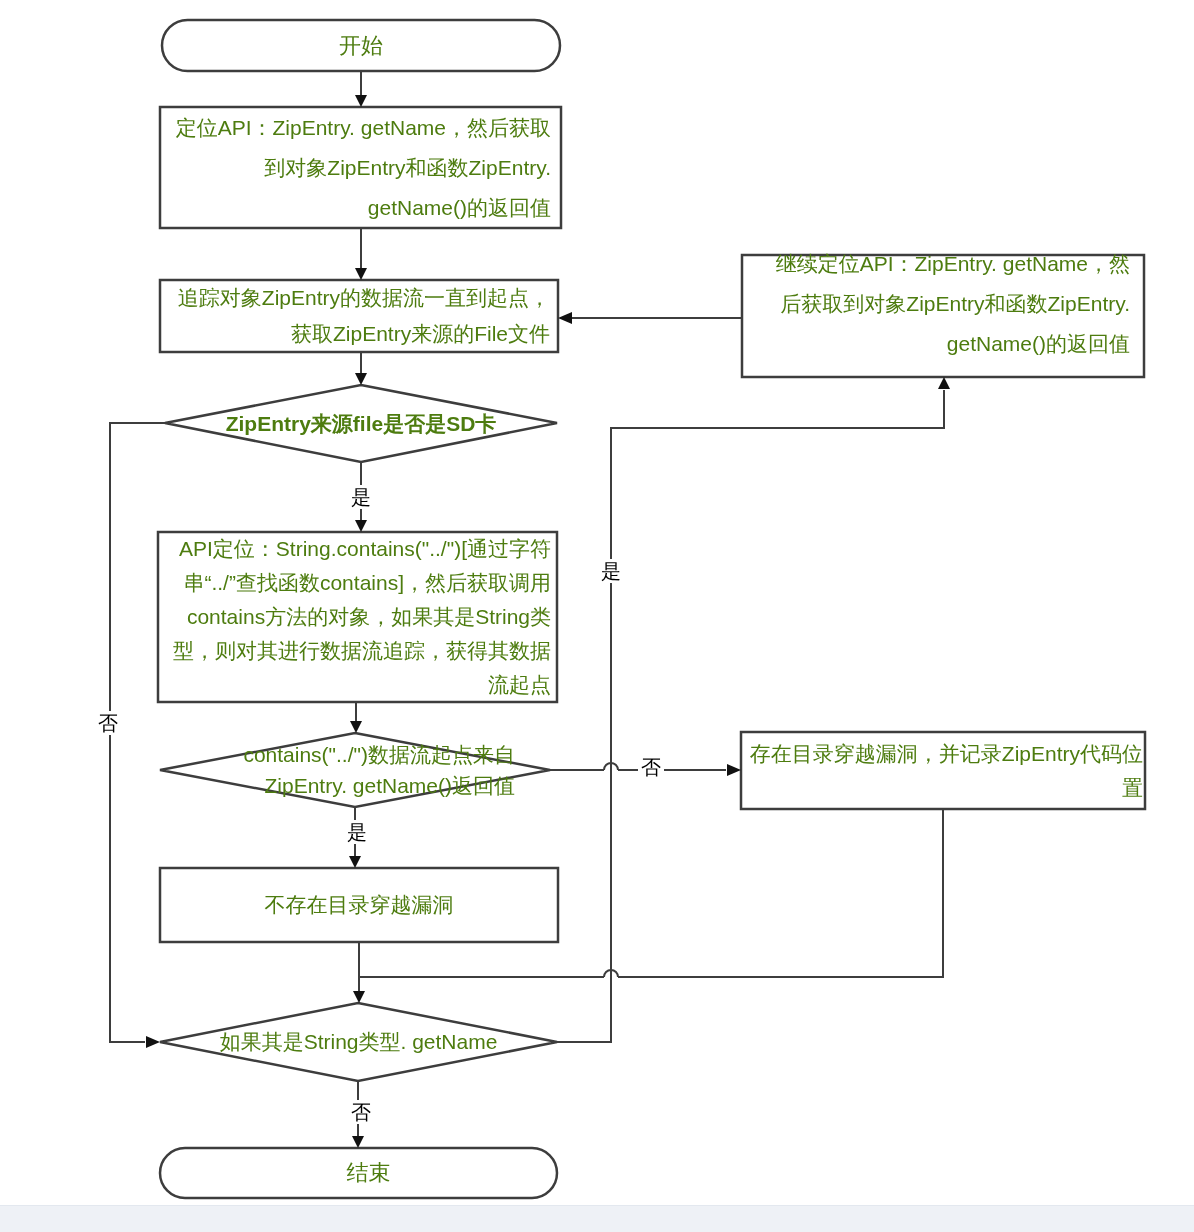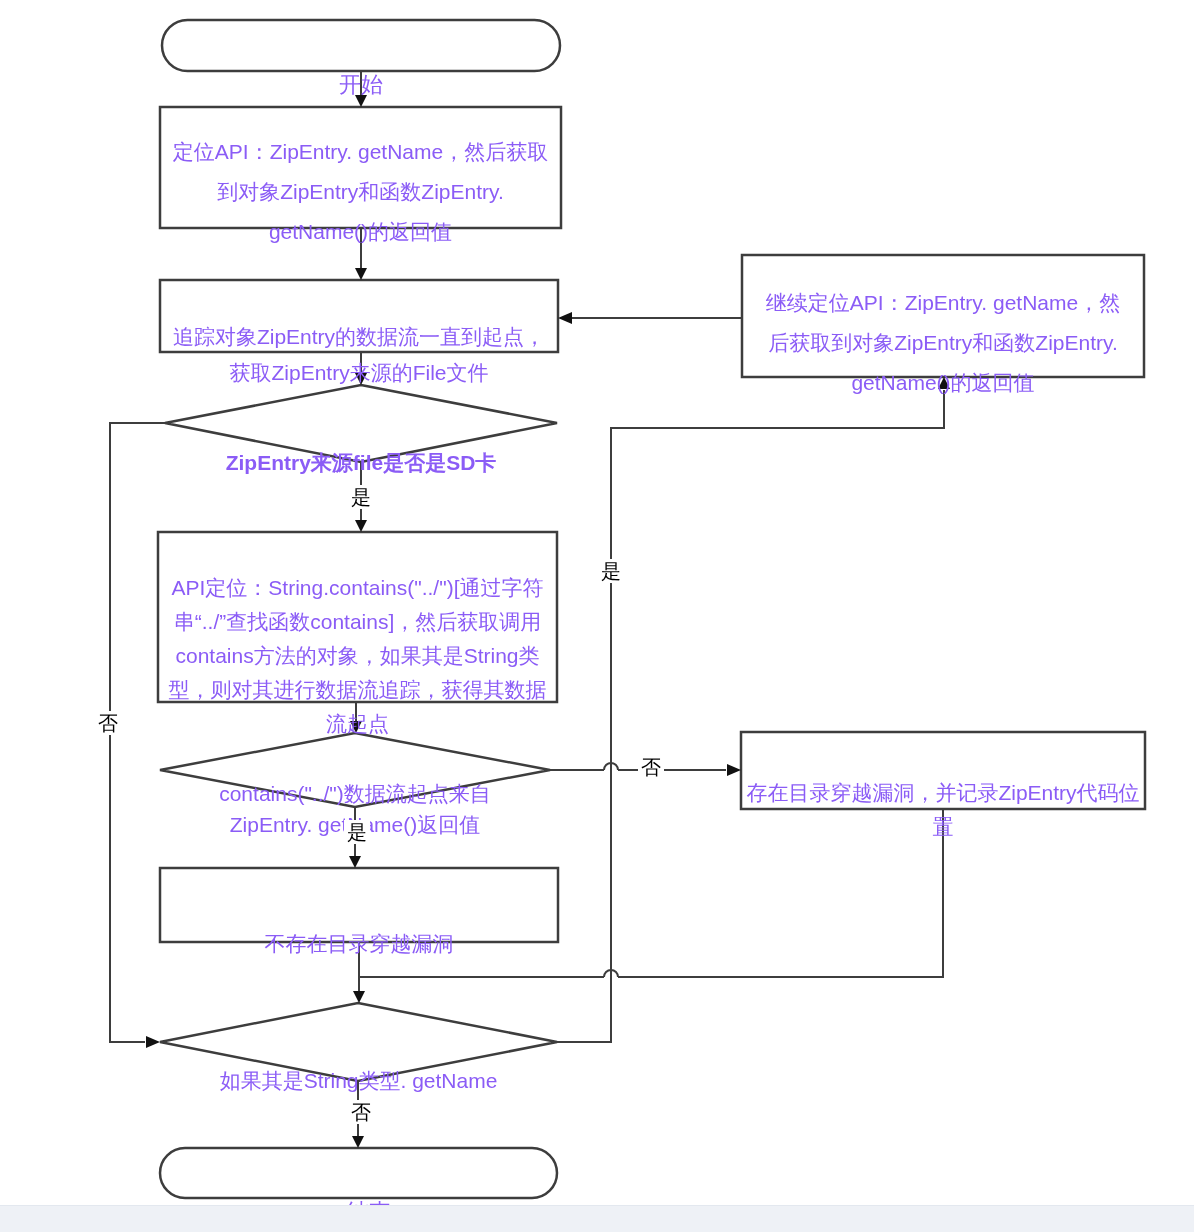--- a/index.html
+++ b/index.html
@@ -8,39 +8,38 @@
     width:1194px;height:1232px;
     background:#ffffff;
     font-family:"Liberation Sans","DejaVu Sans",sans-serif;
     color:#000;
     overflow:hidden;
   }
   #connector-layer{position:absolute;left:0;top:0;width:1194px;height:1232px;}
   .node-label{
     position:absolute;
     display:flex;align-items:center;justify-content:center;
-    text-align:center;
-    color:#8b5cf6;
+    text-align:right;
+    color:#4d7c0f;
     box-sizing:border-box;
-    margin-top:39px;
   }
   .edge-label{
     position:absolute;
     transform:translate(-50%,-50%);
     background:#ffffff;
     font-size:20px;
     line-height:22px;
     padding:1px 3px;
     color:#000;
   }
   
   #lbl-start{left:162px;top:20px;width:398px;height:51px;font-size:22px;}
   #lbl-end{left:160px;top:1148px;width:397px;height:50px;font-size:22px;padding-left:20px;}
   
-  #lbl-locate-api{left:160px;top:92px;width:401px;height:121px;font-size:21px;line-height:40px;padding:0 10px;}
+  #lbl-locate-api{left:160px;top:107px;width:401px;height:121px;font-size:21px;line-height:40px;padding:0 10px;}
   #lbl-trace-zipentry{left:160px;top:280px;width:398px;height:72px;font-size:21px;line-height:36px;padding:0 8px;}
   #lbl-api-locate-contains{left:158px;top:532px;width:399px;height:170px;font-size:21px;line-height:34px;padding:0 6px;}
   #lbl-no-vuln{left:160px;top:868px;width:398px;height:74px;font-size:21px;}
   #lbl-continue-locate{left:742px;top:255px;width:402px;height:98px;font-size:21px;line-height:40px;padding:0 14px;}
   #lbl-vuln-found{left:741px;top:732px;width:404px;height:77px;font-size:21px;line-height:34px;padding:0 2px;}
   
   #lbl-is-sdcard{left:165px;top:385px;width:392px;height:77px;font-size:21px;white-space:nowrap;font-weight:bold;}
   #lbl-contains-origin{left:195px;top:733px;width:320px;height:74px;font-size:21px;line-height:31px;}
   #lbl-has-new-getname{left:160px;top:1003px;width:397px;height:78px;font-size:21px;white-space:nowrap;}
   

